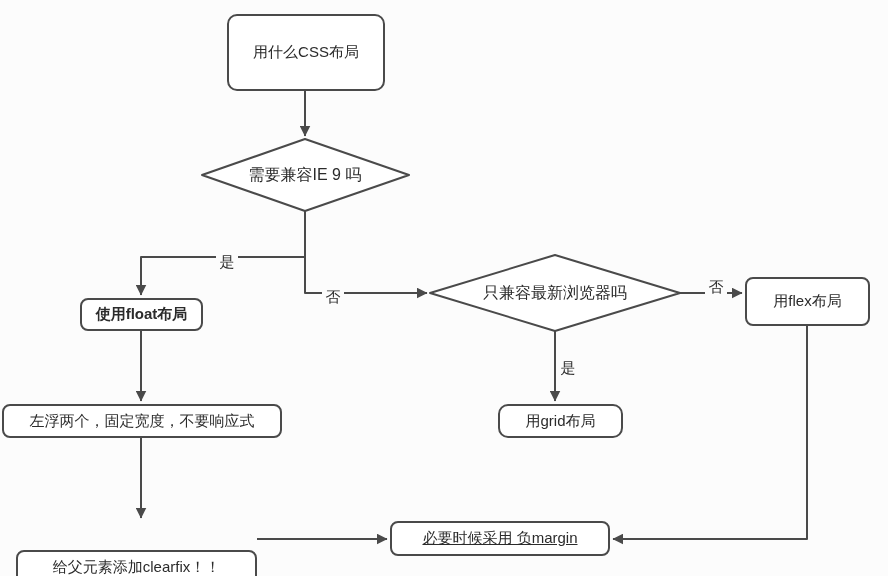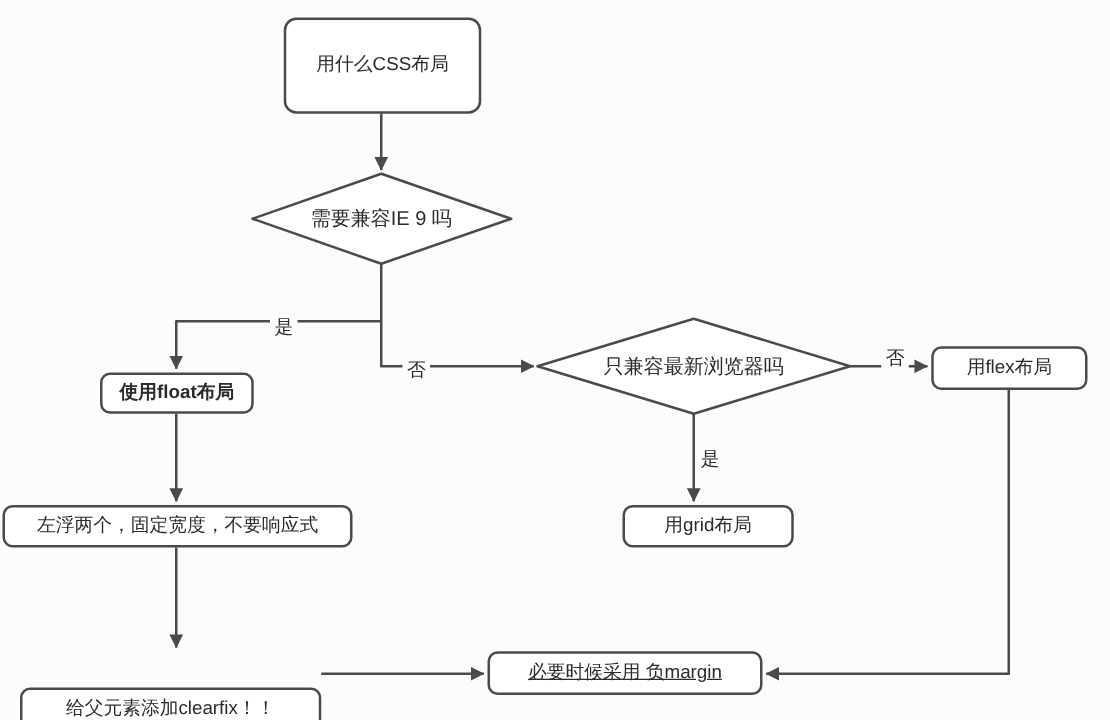--- a/index.html
+++ b/index.html
@@ -101,23 +101,23 @@
     <path class="edge" d="M807 312 L807 539 L613 539" marker-end="url(#arrow)"></path>
 
     <polygon class="decision" points="305,139 409,175 305,211 202,175"></polygon>
     <polygon class="decision" points="430,293 555,255 680,293 555,331"></polygon>
   </svg>
 
   <div class="node" style="left:227px; top:14px; width:158px; height:77px; border-radius:10px;">用什么CSS布局</div>
 
   <div class="node" style="left:80px; top:298px; width:123px; height:33px;font-weight:bold;">使用float布局</div>
 
-  <div class="node" style="left:745px; top:277px; width:125px; height:35px;">用flex布局</div>
+  <div class="node" style="left:745px; top:277px; width:125px; height:49px;">用flex布局</div>
 
-  <div class="node" style="left:498px; top:404px; width:137px; height:34px;">用grid布局</div>
+  <div class="node" style="left:498px; top:404px; width:125px; height:34px;border-radius:10px;">用grid布局</div>
 
   <div class="node" style="left:2px; top:404px; width:280px; height:34px;">左浮两个，固定宽度，不要响应式</div>
 
   <div class="node" style="left:16px; top:550px; width:241px; height:35px;">给父元素添加clearfix！！</div>
 
   <div class="node" style="left:390px; top:521px; width:220px; height:35px;text-decoration:underline;">必要时候采用 负margin</div>
 
   <div class="diamond-label" style="left:225px; top:160px; width:160px; height:30px;">需要兼容IE 9 吗</div>
 
   <div class="diamond-label" style="left:470px; top:278px; width:170px; height:30px;">只兼容最新浏览器吗</div>

